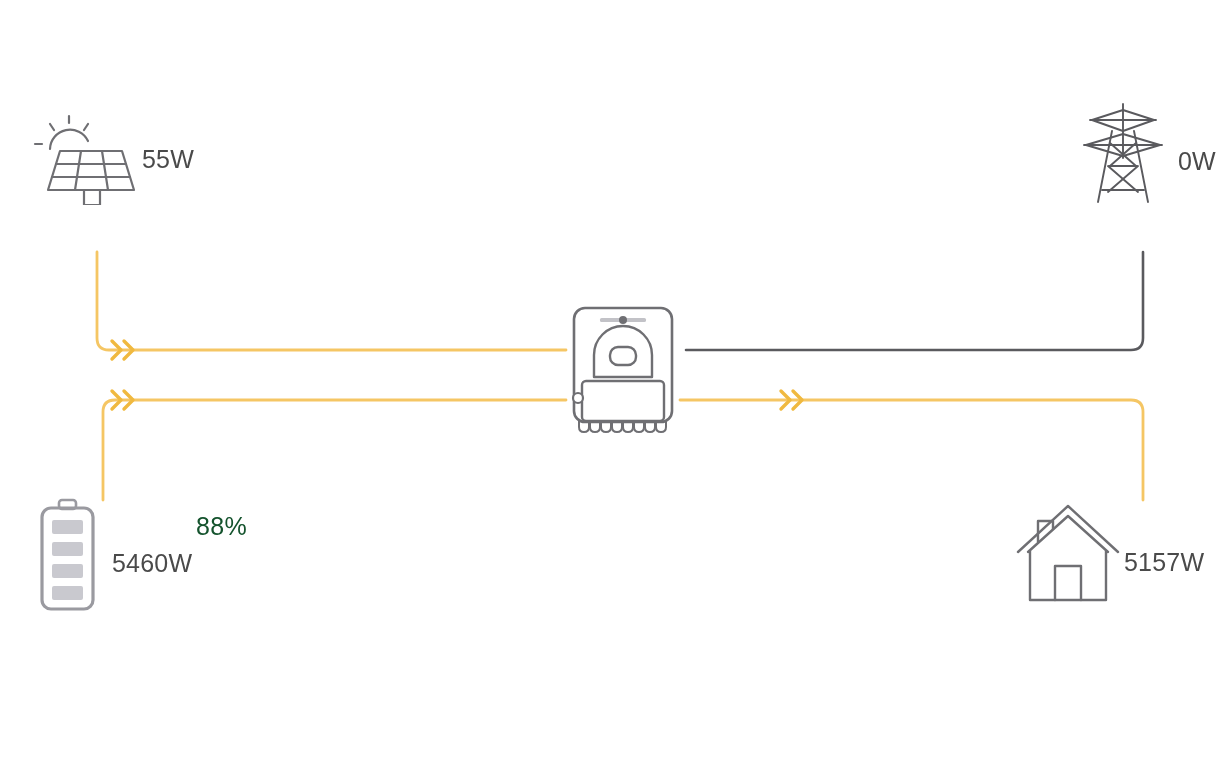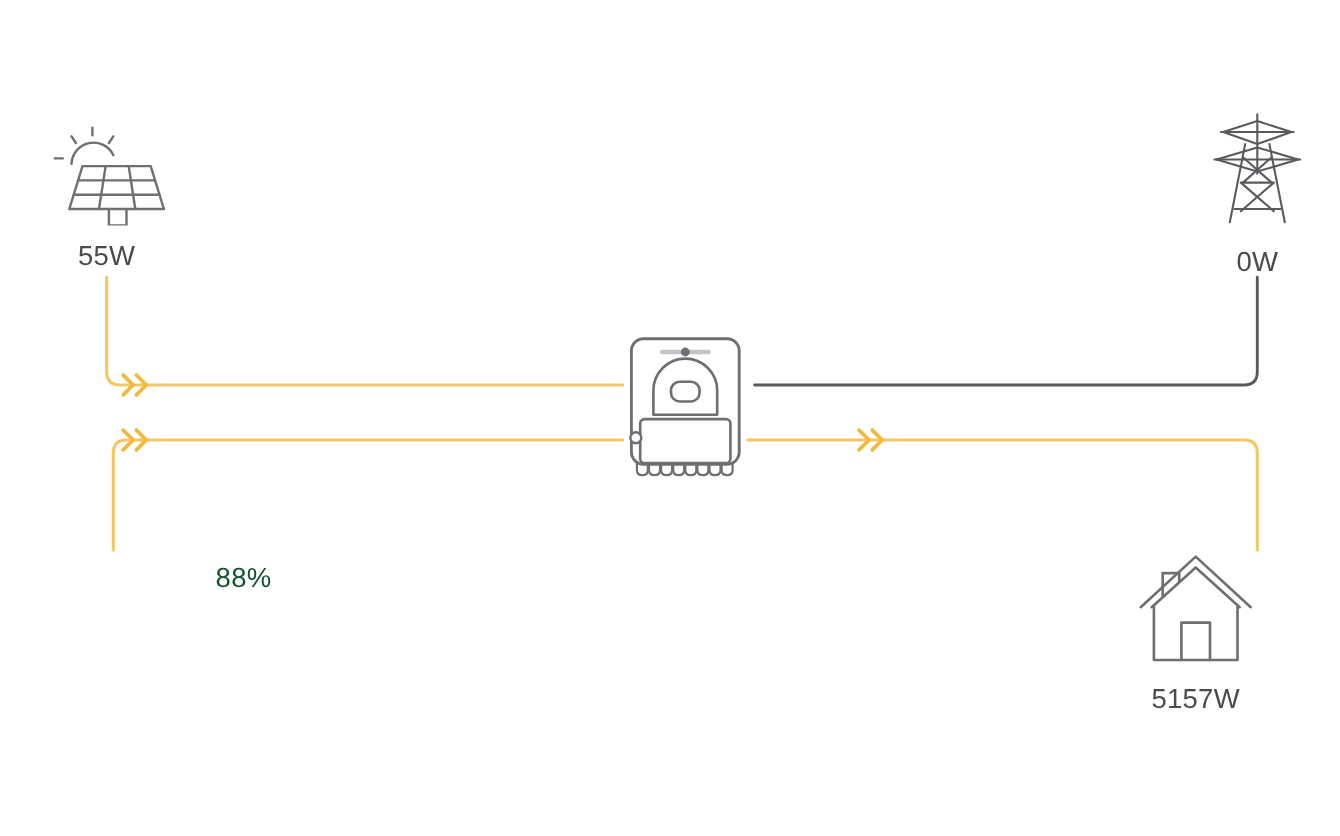--- a/index.html
+++ b/index.html
@@ -22,42 +22,42 @@
   .flow-svg {
     position: absolute;
     left: 0;
     top: 0;
     width: 1218px;
     height: 760px;
   }
   .node {
     position: absolute;
     display: flex;
-    flex-direction: column;
+    flex-direction: row;
     align-items: center;
   }
   .node-icon {
     display: block;
     line-height: 0;
   }
   .node-label {
     font-size: 25px;
     color: #4a4a4a;
     letter-spacing: 0.2px;
     white-space: nowrap;
     font-family: "Liberation Sans", sans-serif;
   }
   
   #node-solar      { left: 22px;   top: 100px; width: 150px; }
   #node-solar .node-label   { margin-top: 14px; }
   #node-grid       { left: 1068px; top: 98px;  width: 150px; align-items: center; }
   #node-grid .node-label    { margin-top: 16px; }
   #node-battery    { left: 22px;   top: 498px; width: 150px; }
   #node-battery .node-label { margin-top: 12px; }
-  #node-house      { left: 1012px; top: 502px; width: 150px; justify-content: center; }
+  #node-house      { left: 1012px; top: 502px; width: 150px; }
   #node-house .node-label   { margin-top: 12px; }
 
   #inverter-node {
     position: absolute;
     left: 566px;
     top: 303px;
   }
   #battery-percent {
     position: absolute;
     left: 196px;
@@ -151,20 +151,36 @@
           <path d="M70,68 L40,94"></path>
 
           <path d="M41,68 L69,68"></path>
           <path d="M34,92 L76,92"></path>
         </g>
       </svg>
     </span>
     <span class="node-label">0W</span>
   </div>
 
+  <div class="node" id="node-battery">
+    <span class="node-icon">
+      <svg width="90" height="118" viewBox="0 0 90 118">
+
+        <rect x="37" y="2" width="17" height="9" rx="3" fill="none" stroke="#9a9aa0" stroke-width="2.6"></rect>
+
+        <rect x="20" y="10" width="51" height="101" rx="9" fill="none" stroke="#9a9aa0" stroke-width="3.2"></rect>
+
+        <rect x="30" y="22" width="31" height="14" rx="2" fill="#c9c9cf"></rect>
+        <rect x="30" y="44" width="31" height="14" rx="2" fill="#c9c9cf"></rect>
+        <rect x="30" y="66" width="31" height="14" rx="2" fill="#c9c9cf"></rect>
+        <rect x="30" y="88" width="31" height="14" rx="2" fill="#c9c9cf"></rect>
+      </svg>
+    </span>
+    <span class="node-label">5460W</span>
+  </div>
 
   <div id="battery-percent">88%</div>
 
   <div class="node" id="node-house">
     <span class="node-icon">
       <svg width="112" height="108" viewBox="0 0 112 108">
         <g stroke="#6f6f73" stroke-width="2.4" fill="none" stroke-linecap="round" stroke-linejoin="round">
 
           <path d="M6,50 L56,4 L106,50"></path>
 

